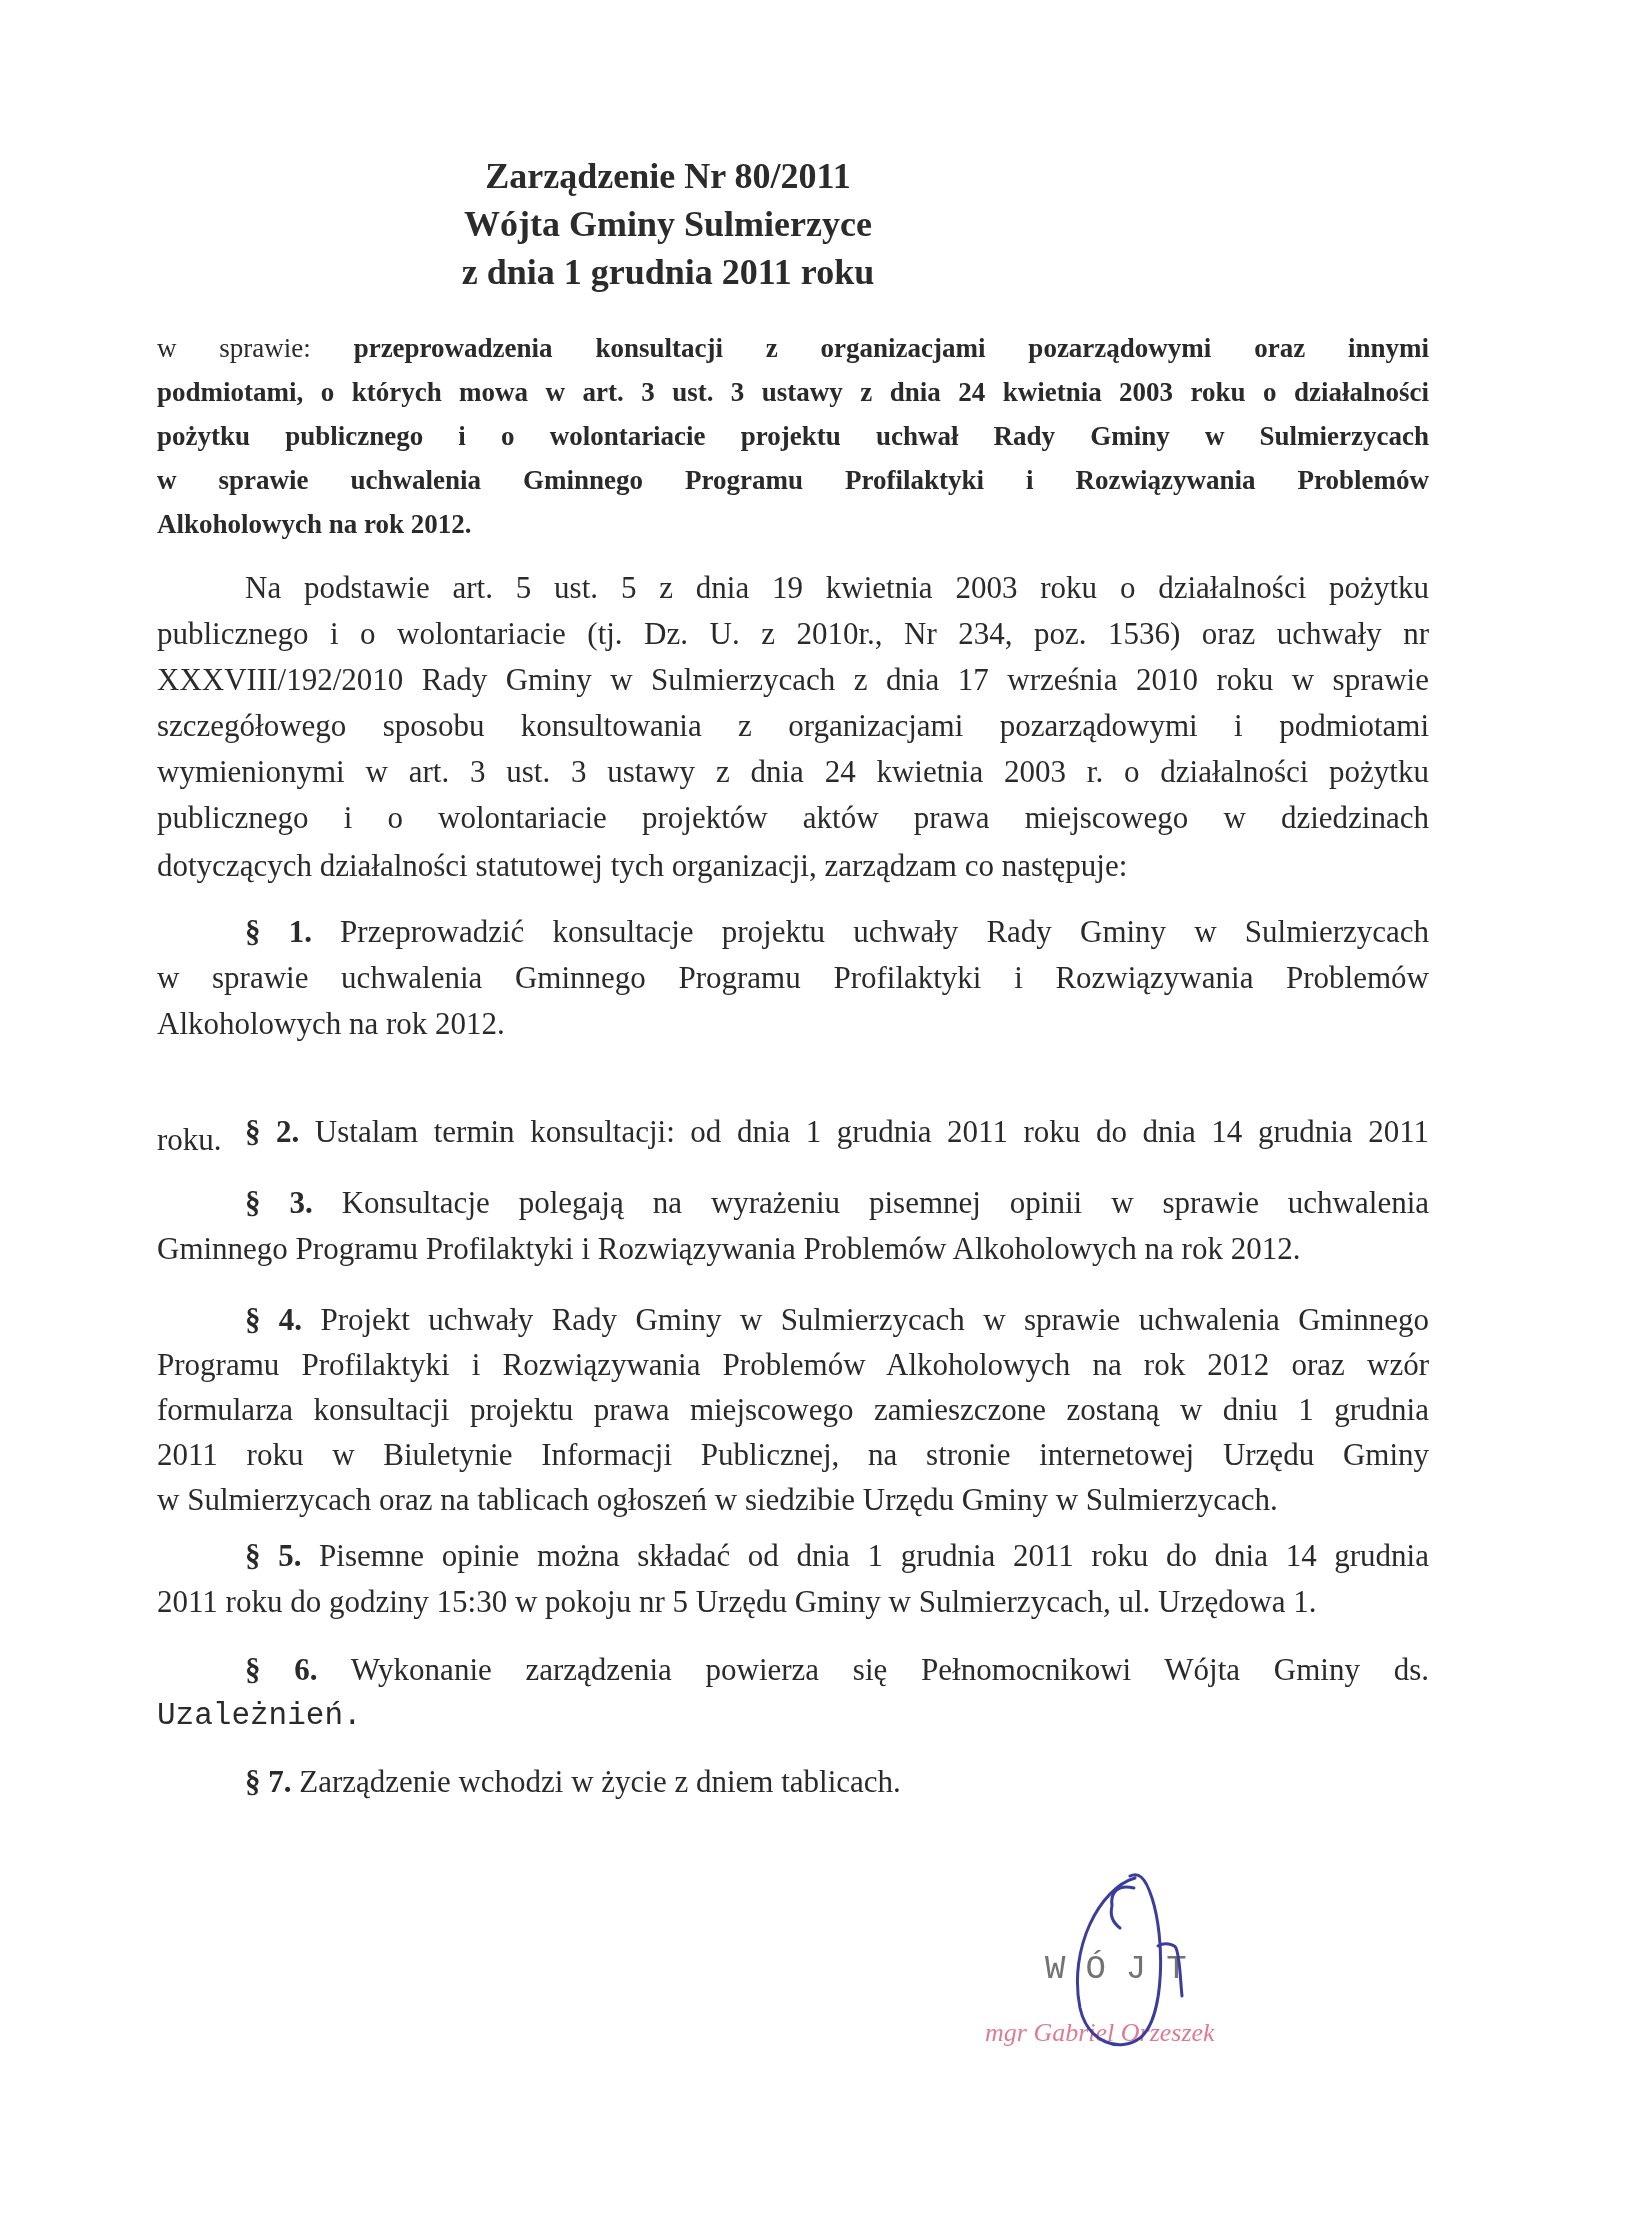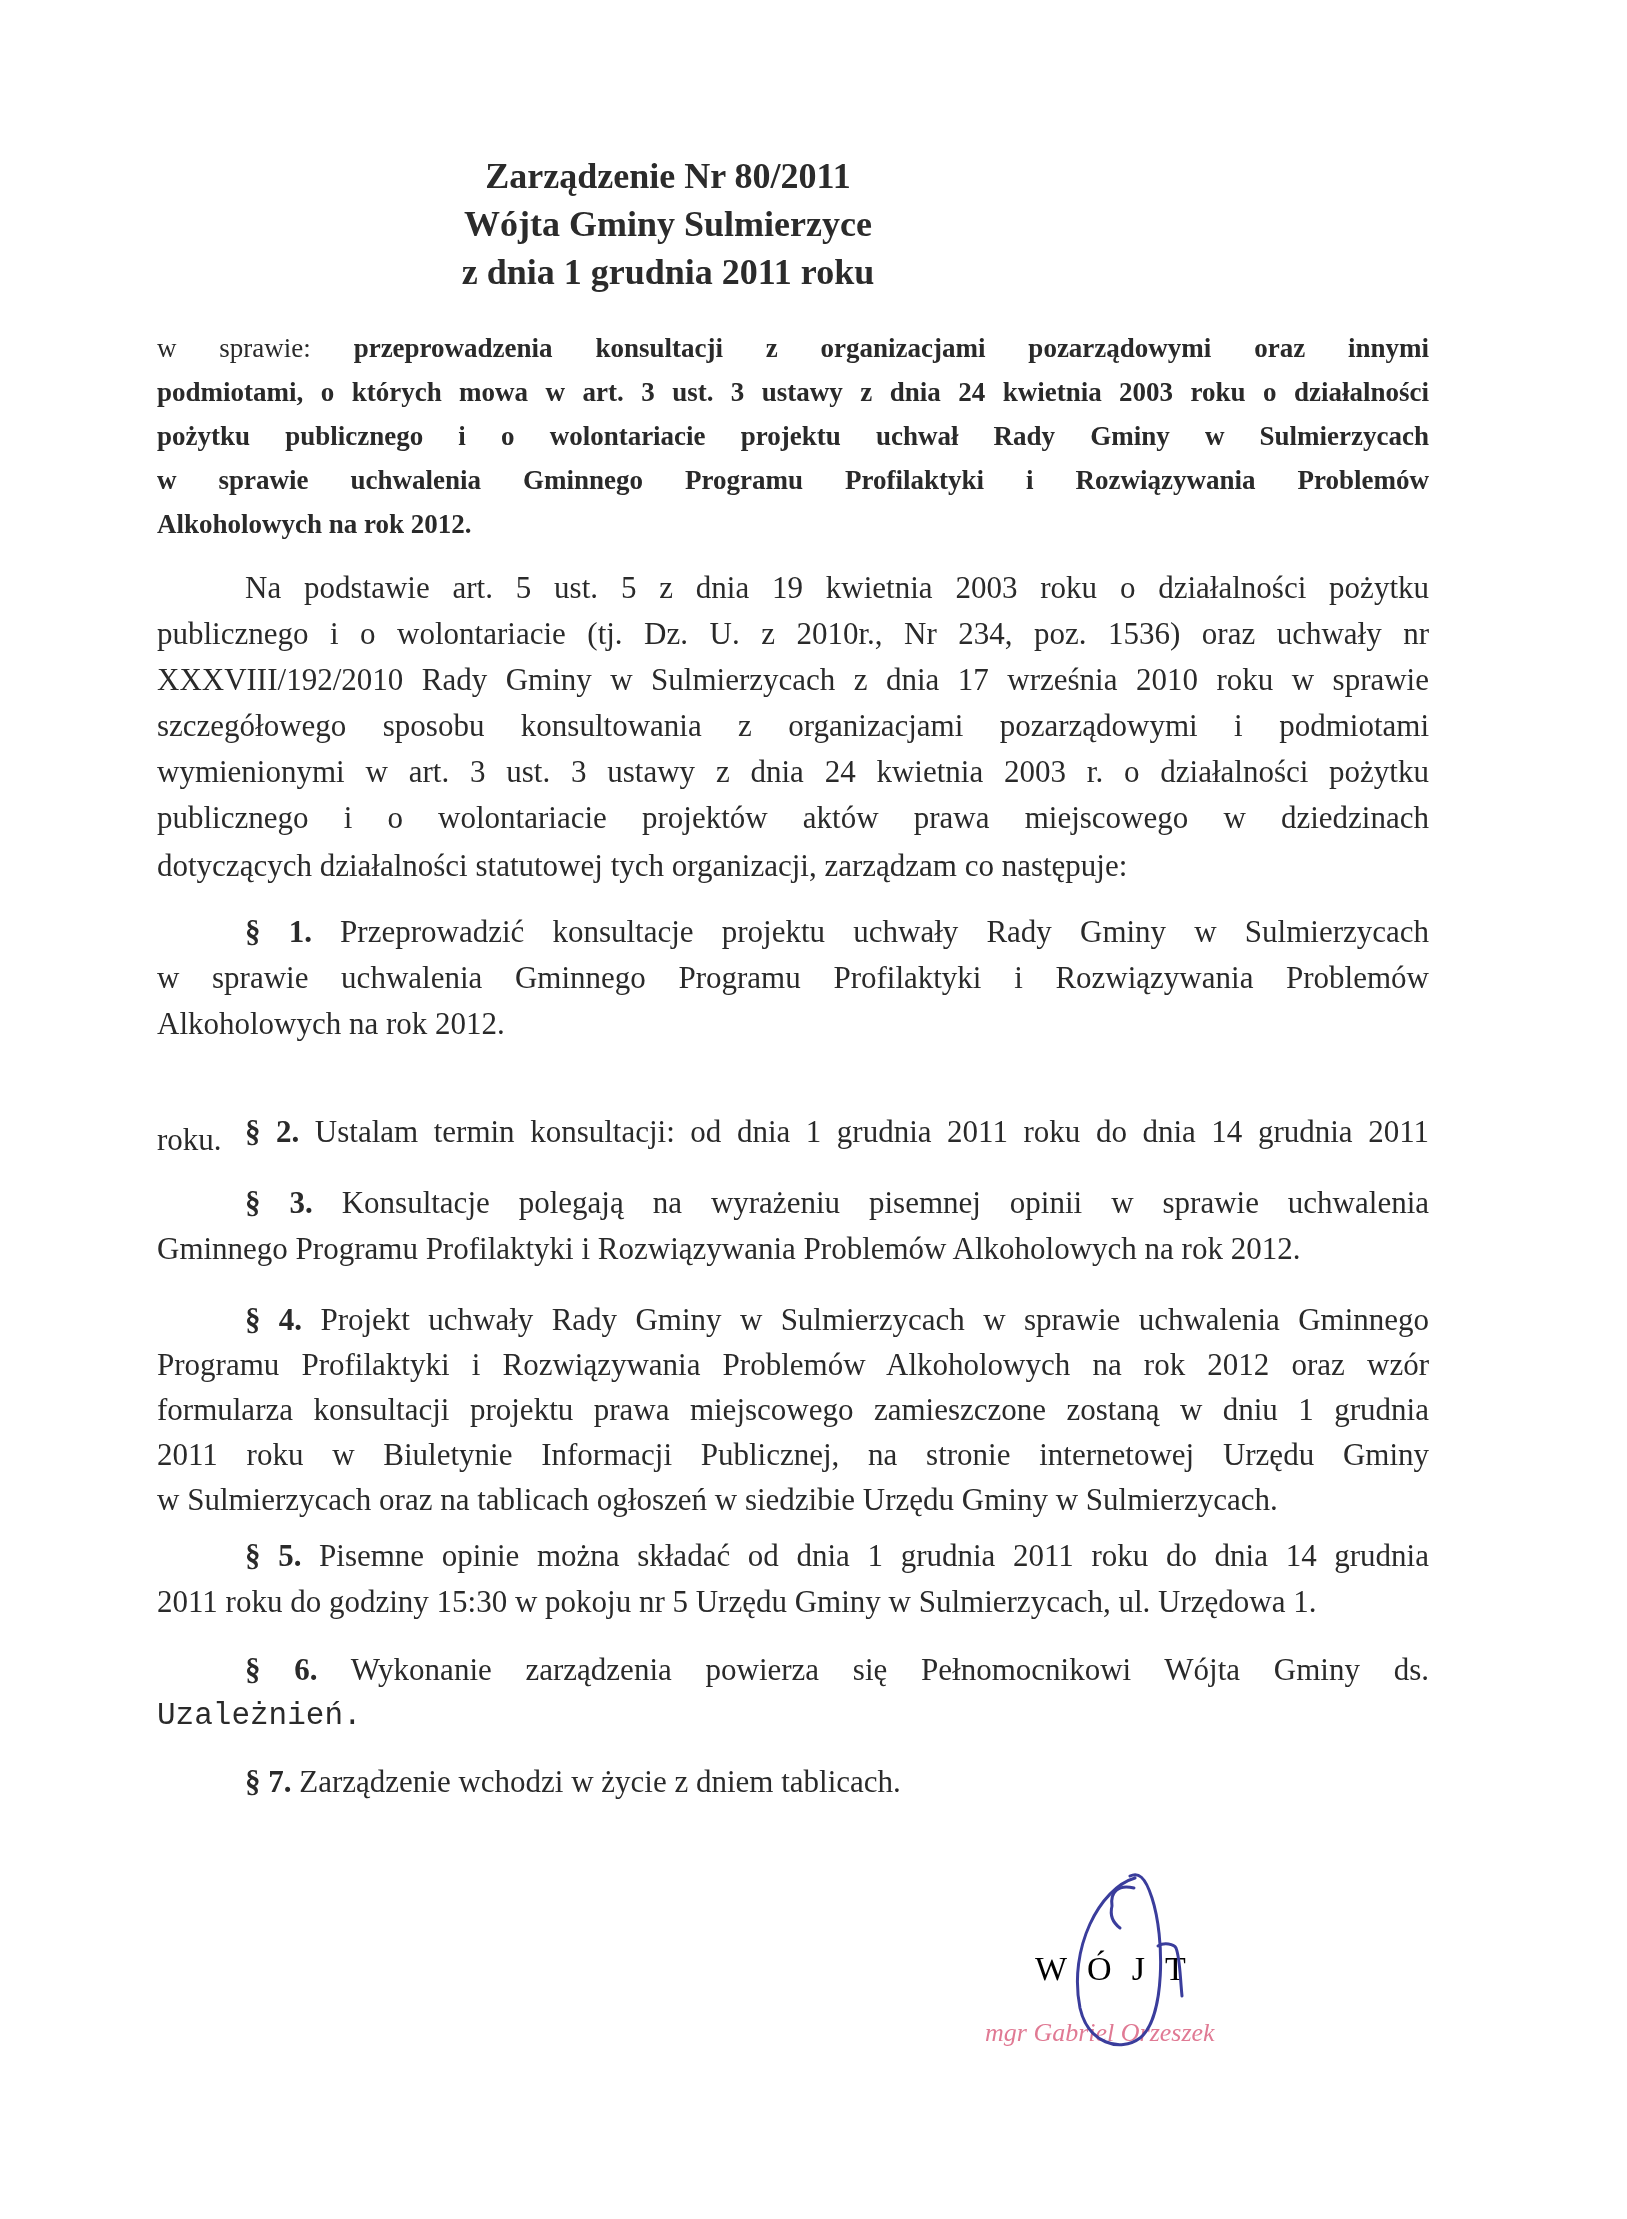--- a/index.html
+++ b/index.html
@@ -15,22 +15,22 @@
 
   .ln { position: absolute; left: 0; width: 1272px; font-size: 31px; line-height: 40px;
         white-space: nowrap; text-align: justify; text-align-last: justify; transform-origin: left top; }
   .ln.last { text-align-last: left; }
   .ln.bold { font-weight: bold; font-size: 27px; }
   .ln .normal { font-weight: normal; }
   .ind { padding-left: 88px; box-sizing: border-box; }
   .sect { font-weight: bold; }
 
   .stamp { position: absolute; left: 985px; top: 1890px; width: 340px; height: 180px; }
-  .stamp-word { position: absolute; left: 50px; top: 60px; font-family: Liberation Serif, serif;
-                font-size: 34px; letter-spacing: 20px; color: #000000; font-weight: normal; }
+  .stamp-word { position: absolute; left: 60px; top: 60px; font-family: Liberation Mono, monospace;
+                font-size: 34px; letter-spacing: 20px; color: #737373; font-weight: normal; }
   .stamp-name { position: absolute; left: 0; top: 128px; font-family: "Liberation Serif", serif;
                 font-style: italic; font-size: 26px; color: #e07a94; white-space: nowrap; }
   .signature { position: absolute; left: 1040px; top: 1858px; width: 240px; height: 200px; }
 </style>
 </head>
 <body>
 
 <div class="page">
 
   <div class="title" style="top:152px;">

